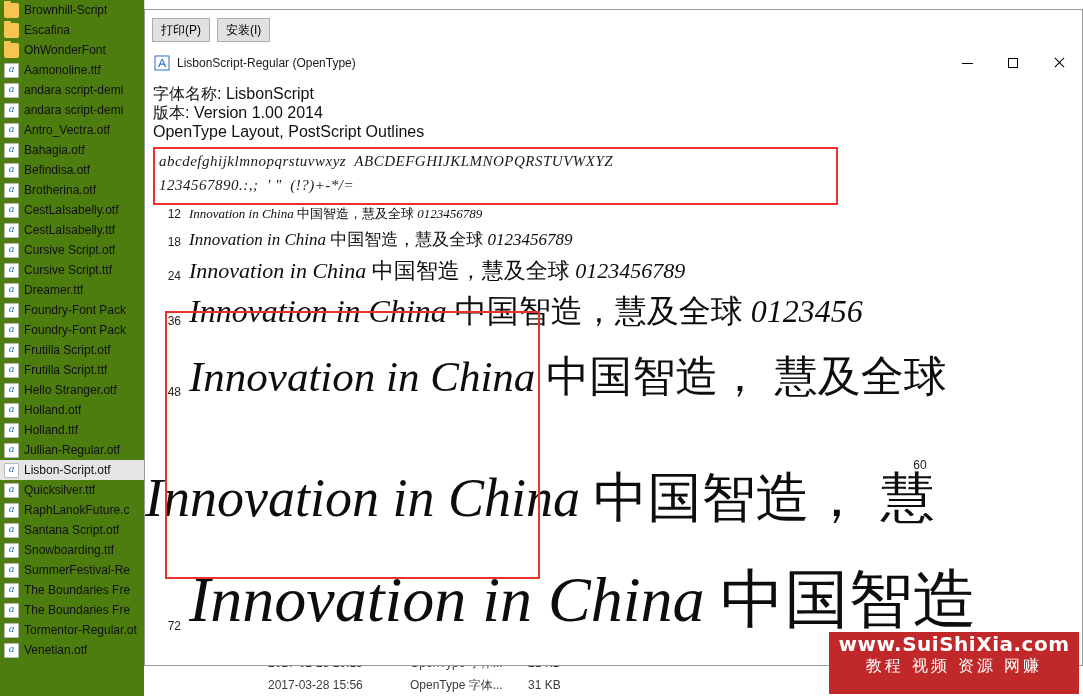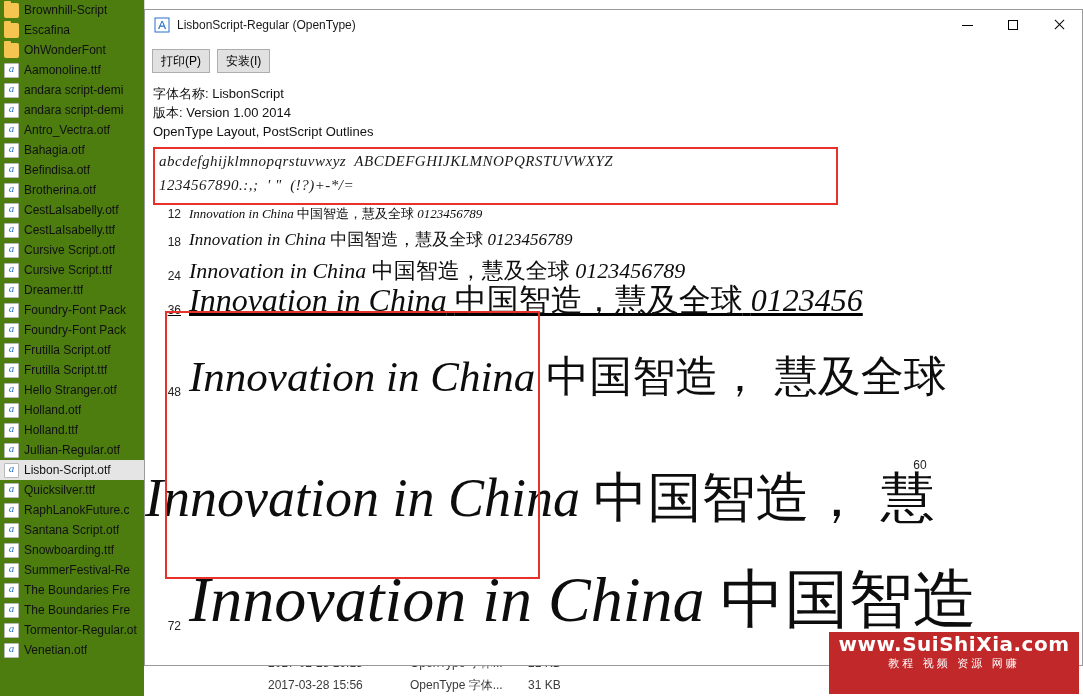--- a/index.html
+++ b/index.html
@@ -195,21 +195,21 @@
     color: #000;
     display: flex;
     align-items: center;
     justify-content: center;
     font-family: "Liberation Sans", sans-serif;
   }
 
   #meta {
     padding: 5px 0 0 8px;
     line-height: 19px;
-    font-size: 13px;
+    font-size: 16px;
     color: #111;
   }
 
   
   #sample-area {
     position: relative;
     margin-top: 6px;
     height: 560px;
     overflow: hidden;
   }
@@ -277,21 +277,21 @@
     width: 250px;
     height: 62px;
     background: #c0282a;
     color: #fff;
     text-align: center;
     font-family: "DejaVu Sans", sans-serif;
     overflow: hidden;
   }
   #wm1 { font-size: 15px; padding-top: 3px; letter-spacing: 1px; }
   #wm2 { font-size: 20px; font-weight: bold; letter-spacing: 0.5px; line-height: 24px; }
-  #wm3 { font-size: 11px; letter-spacing: 3px; }
+  #wm3 { font-size: 16px; letter-spacing: 3px; }
 </style>
 </head>
 <body>
 
 <div id="file-pane">
     <div class="file-row">
       <span class="file-icon ic-folder"></span>
       <span class="file-label">Brownhill-Script</span>
     </div>
     <div class="file-row">
@@ -431,20 +431,25 @@
       <span class="c-size">21 KB</span>
     </div>
     <div class="detail-row">
       <span class="c-date">2017-03-28 15:56</span>
       <span class="c-type">OpenType 字体...</span>
       <span class="c-size">31 KB</span>
     </div>
   </div>
 
 <div id="font-window">
+
+  <div id="toolbar">
+    <div class="tb-btn">打印(P)</div>
+    <div class="tb-btn">安装(I)</div>
+  </div>
 
   <div id="title-bar">
     <div id="title-icon">
       <svg width="16" height="16" viewBox="0 0 16 16">
         <rect x="1" y="1" width="14" height="14" fill="#ffffff" stroke="#2a6fc9" stroke-width="1"></rect>
         <path d="M4 12 L7.5 4 L8.8 4 L12.2 12 L10.8 12 L10 9.8 L6.2 9.8 L5.4 12 Z M6.6 8.6 L9.6 8.6 L8.1 5 Z" fill="#2a6fc9"></path>
       </svg>
     </div>
     <div id="title-text">LisbonScript-Regular (OpenType)</div>
     <div class="win-btns">
@@ -453,25 +458,20 @@
         </div>
       <div class="win-btn">
           <i class="glyph-max"></i>
         </div>
       <div class="win-btn">
           <i class="glyph-close"></i>
         </div>
     </div>
   </div>
 
-  <div id="toolbar">
-    <div class="tb-btn">打印(P)</div>
-    <div class="tb-btn">安装(I)</div>
-  </div>
-
   <div id="meta">
     <div>字体名称: LisbonScript</div>
     <div>版本: Version 1.00 2014</div>
     <div>OpenType Layout, PostScript Outlines</div>
   </div>
 
   <div id="sample-area">
     <div class="charmap">abcdefghijklmnopqrstuvwxyz  ABCDEFGHIJKLMNOPQRSTUVWXYZ</div>
     <div class="charmap" style="top:26px;">1234567890.:,;  ' "  (!?)+-*/=</div>
     <div class="hl-box" id="box-charset"></div>
@@ -482,21 +482,21 @@
           <span class="sz-text" style="font-size: 13px;"><span>Innovation in China</span><span> </span><span class="cjk">中国智造，慧及全球</span><span> </span><span class="num">0123456789</span></span>
         </div>
         <div class="sizer-row" style="top: 84px;">
           <span class="sz-num">18</span>
           <span class="sz-text" style="font-size: 17px;"><span>Innovation in China</span><span> </span><span class="cjk">中国智造，慧及全球</span><span> </span><span class="num">0123456789</span></span>
         </div>
         <div class="sizer-row" style="top: 113px;">
           <span class="sz-num">24</span>
           <span class="sz-text" style="font-size: 22px;"><span>Innovation in China</span><span> </span><span class="cjk">中国智造，慧及全球</span><span> </span><span class="num">0123456789</span></span>
         </div>
-        <div class="sizer-row" style="top: 137px; text-decoration: underline;">
+        <div class="sizer-row" style="top: 148px;">
           <span class="sz-num">36</span>
           <span class="sz-text" style="font-size: 32px;"><span>Innovation in China</span><span> </span><span class="cjk">中国智造，慧及全球</span><span> </span><span class="num">0123456</span></span>
         </div>
         <div class="sizer-row" style="top: 208px;">
           <span class="sz-num">48</span>
           <span class="sz-text" style="font-size: 43px;"><span>Innovation in China</span><span> </span><span class="cjk">中国智造，  慧及全球</span><span> </span><span class="num"></span></span>
         </div>
         <div class="sizer-row" style="top: 312px; flex-direction: column;">
           <span class="sz-num">60</span>
           <span class="sz-text" style="font-size: 54px;"><span>Innovation in China</span><span> </span><span class="cjk">中国智造，  慧</span><span> </span><span class="num"></span></span>

